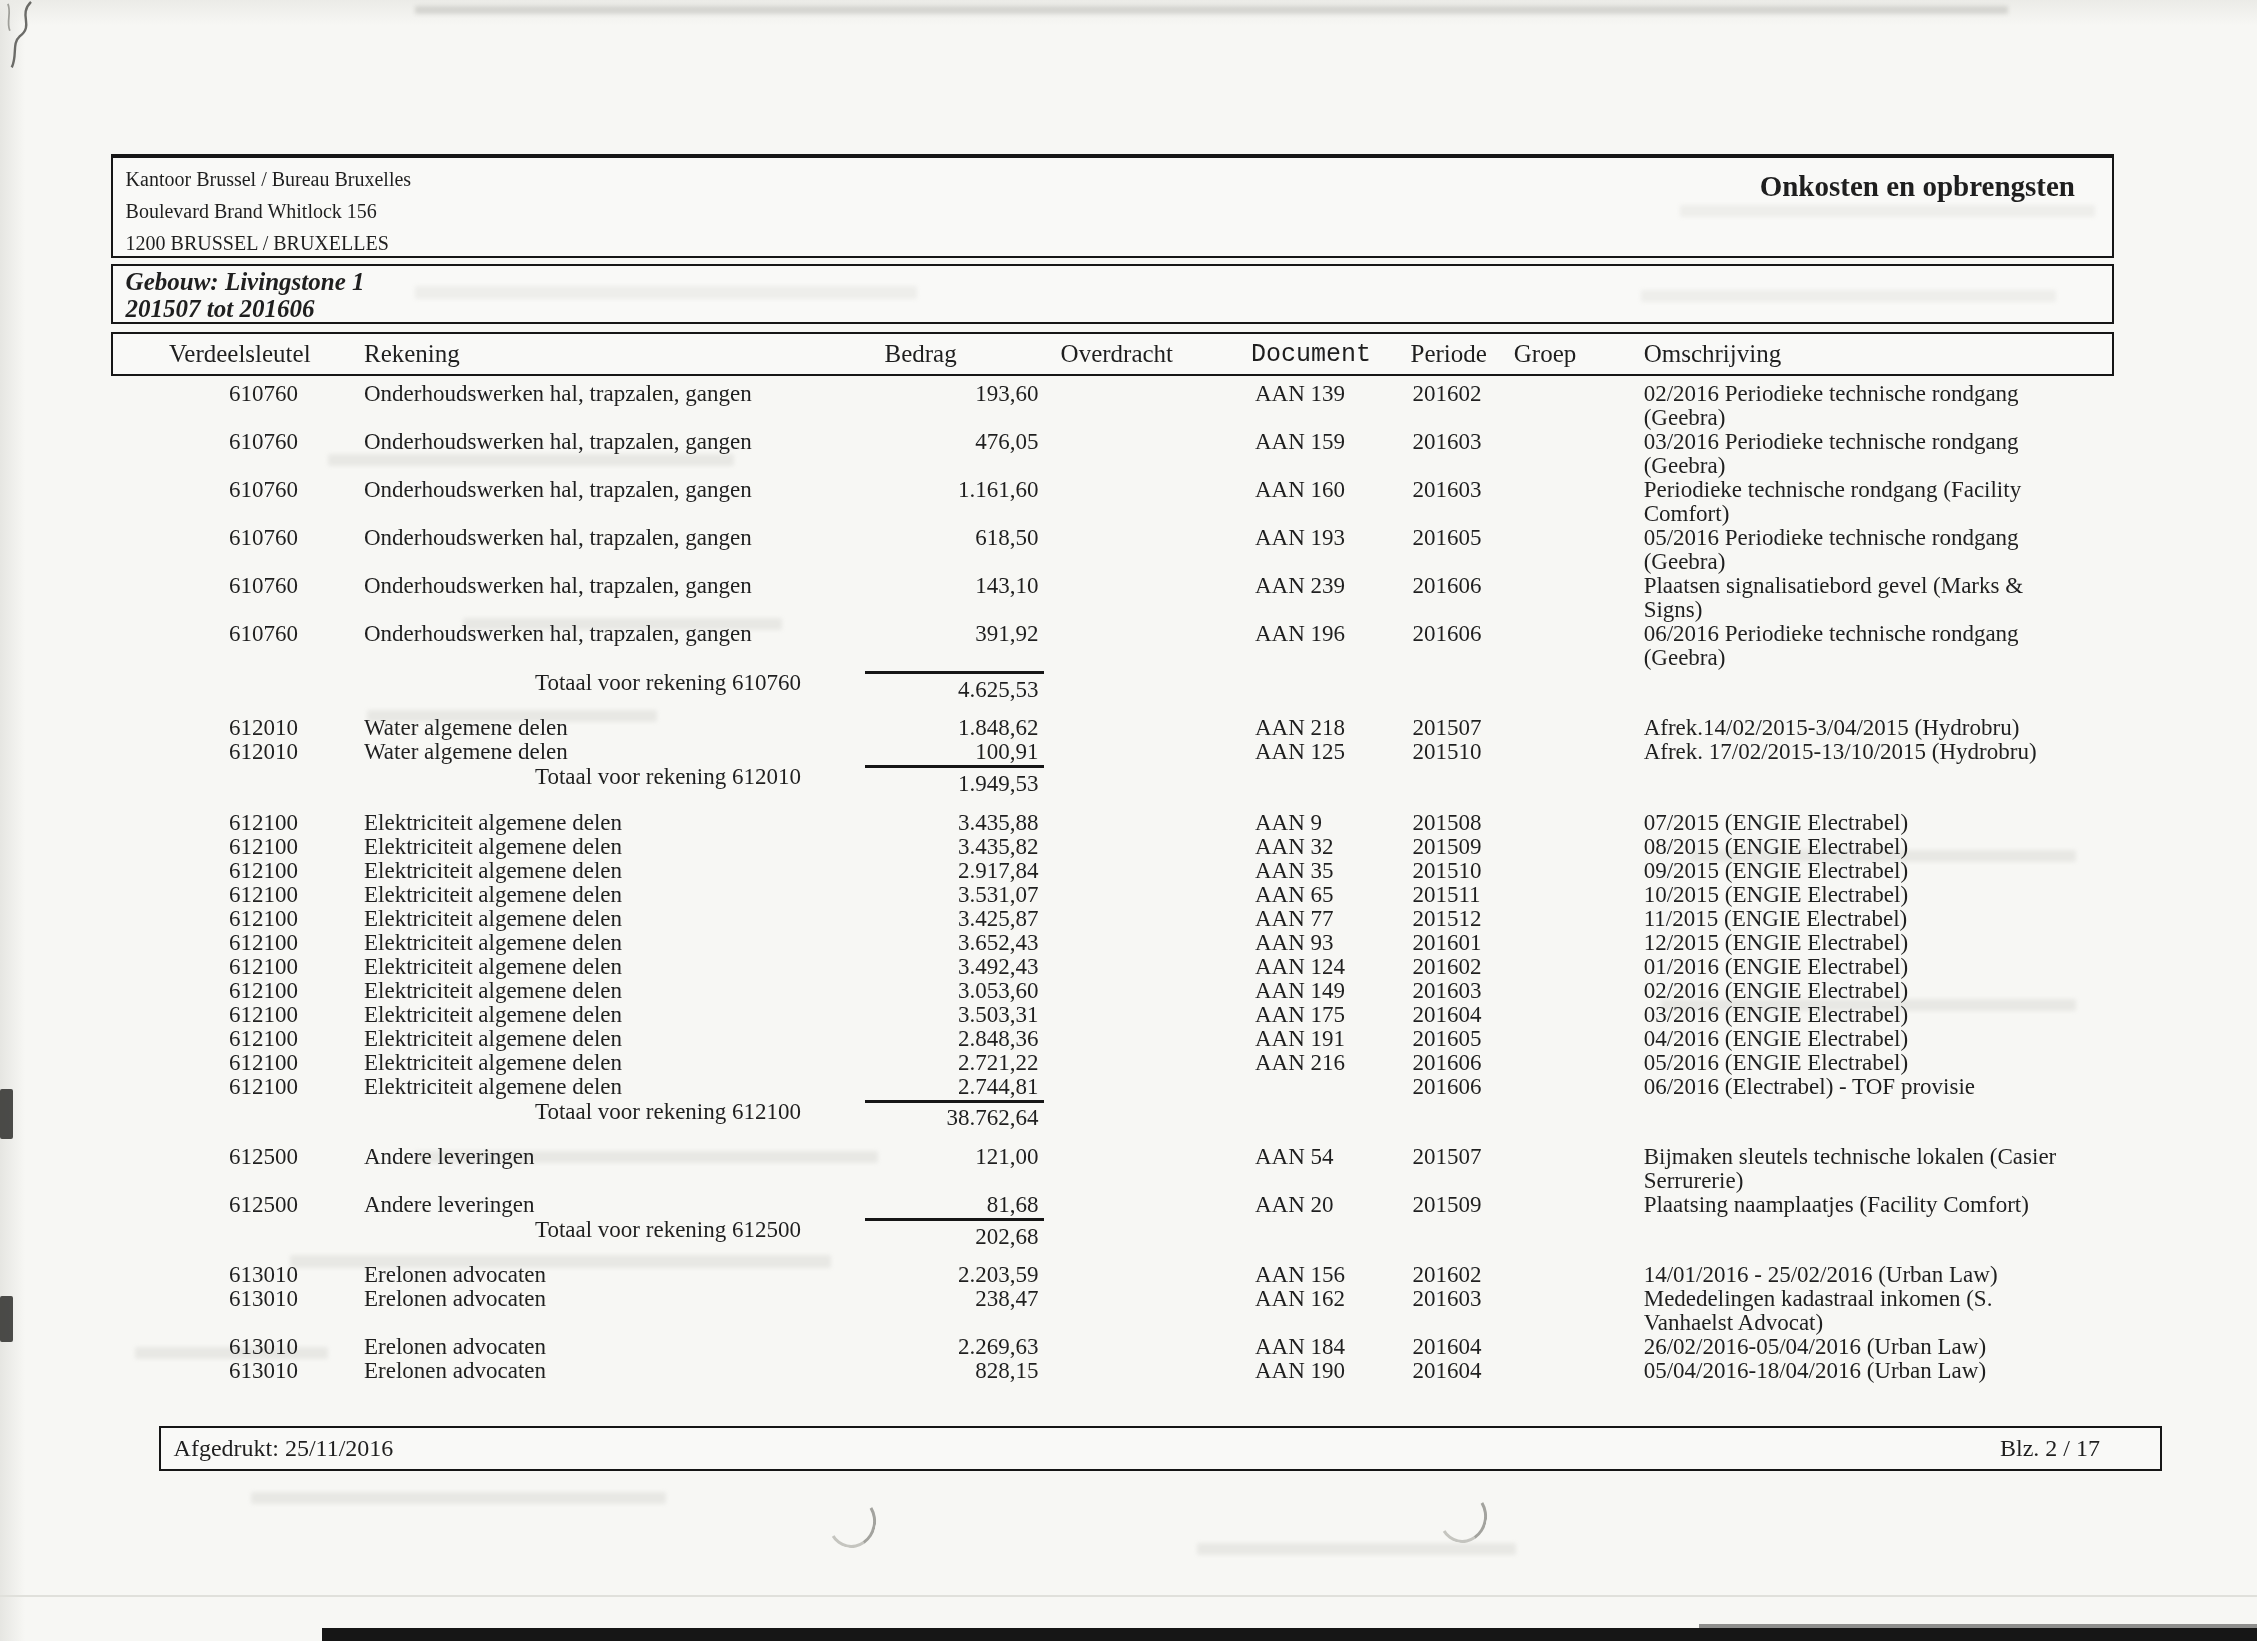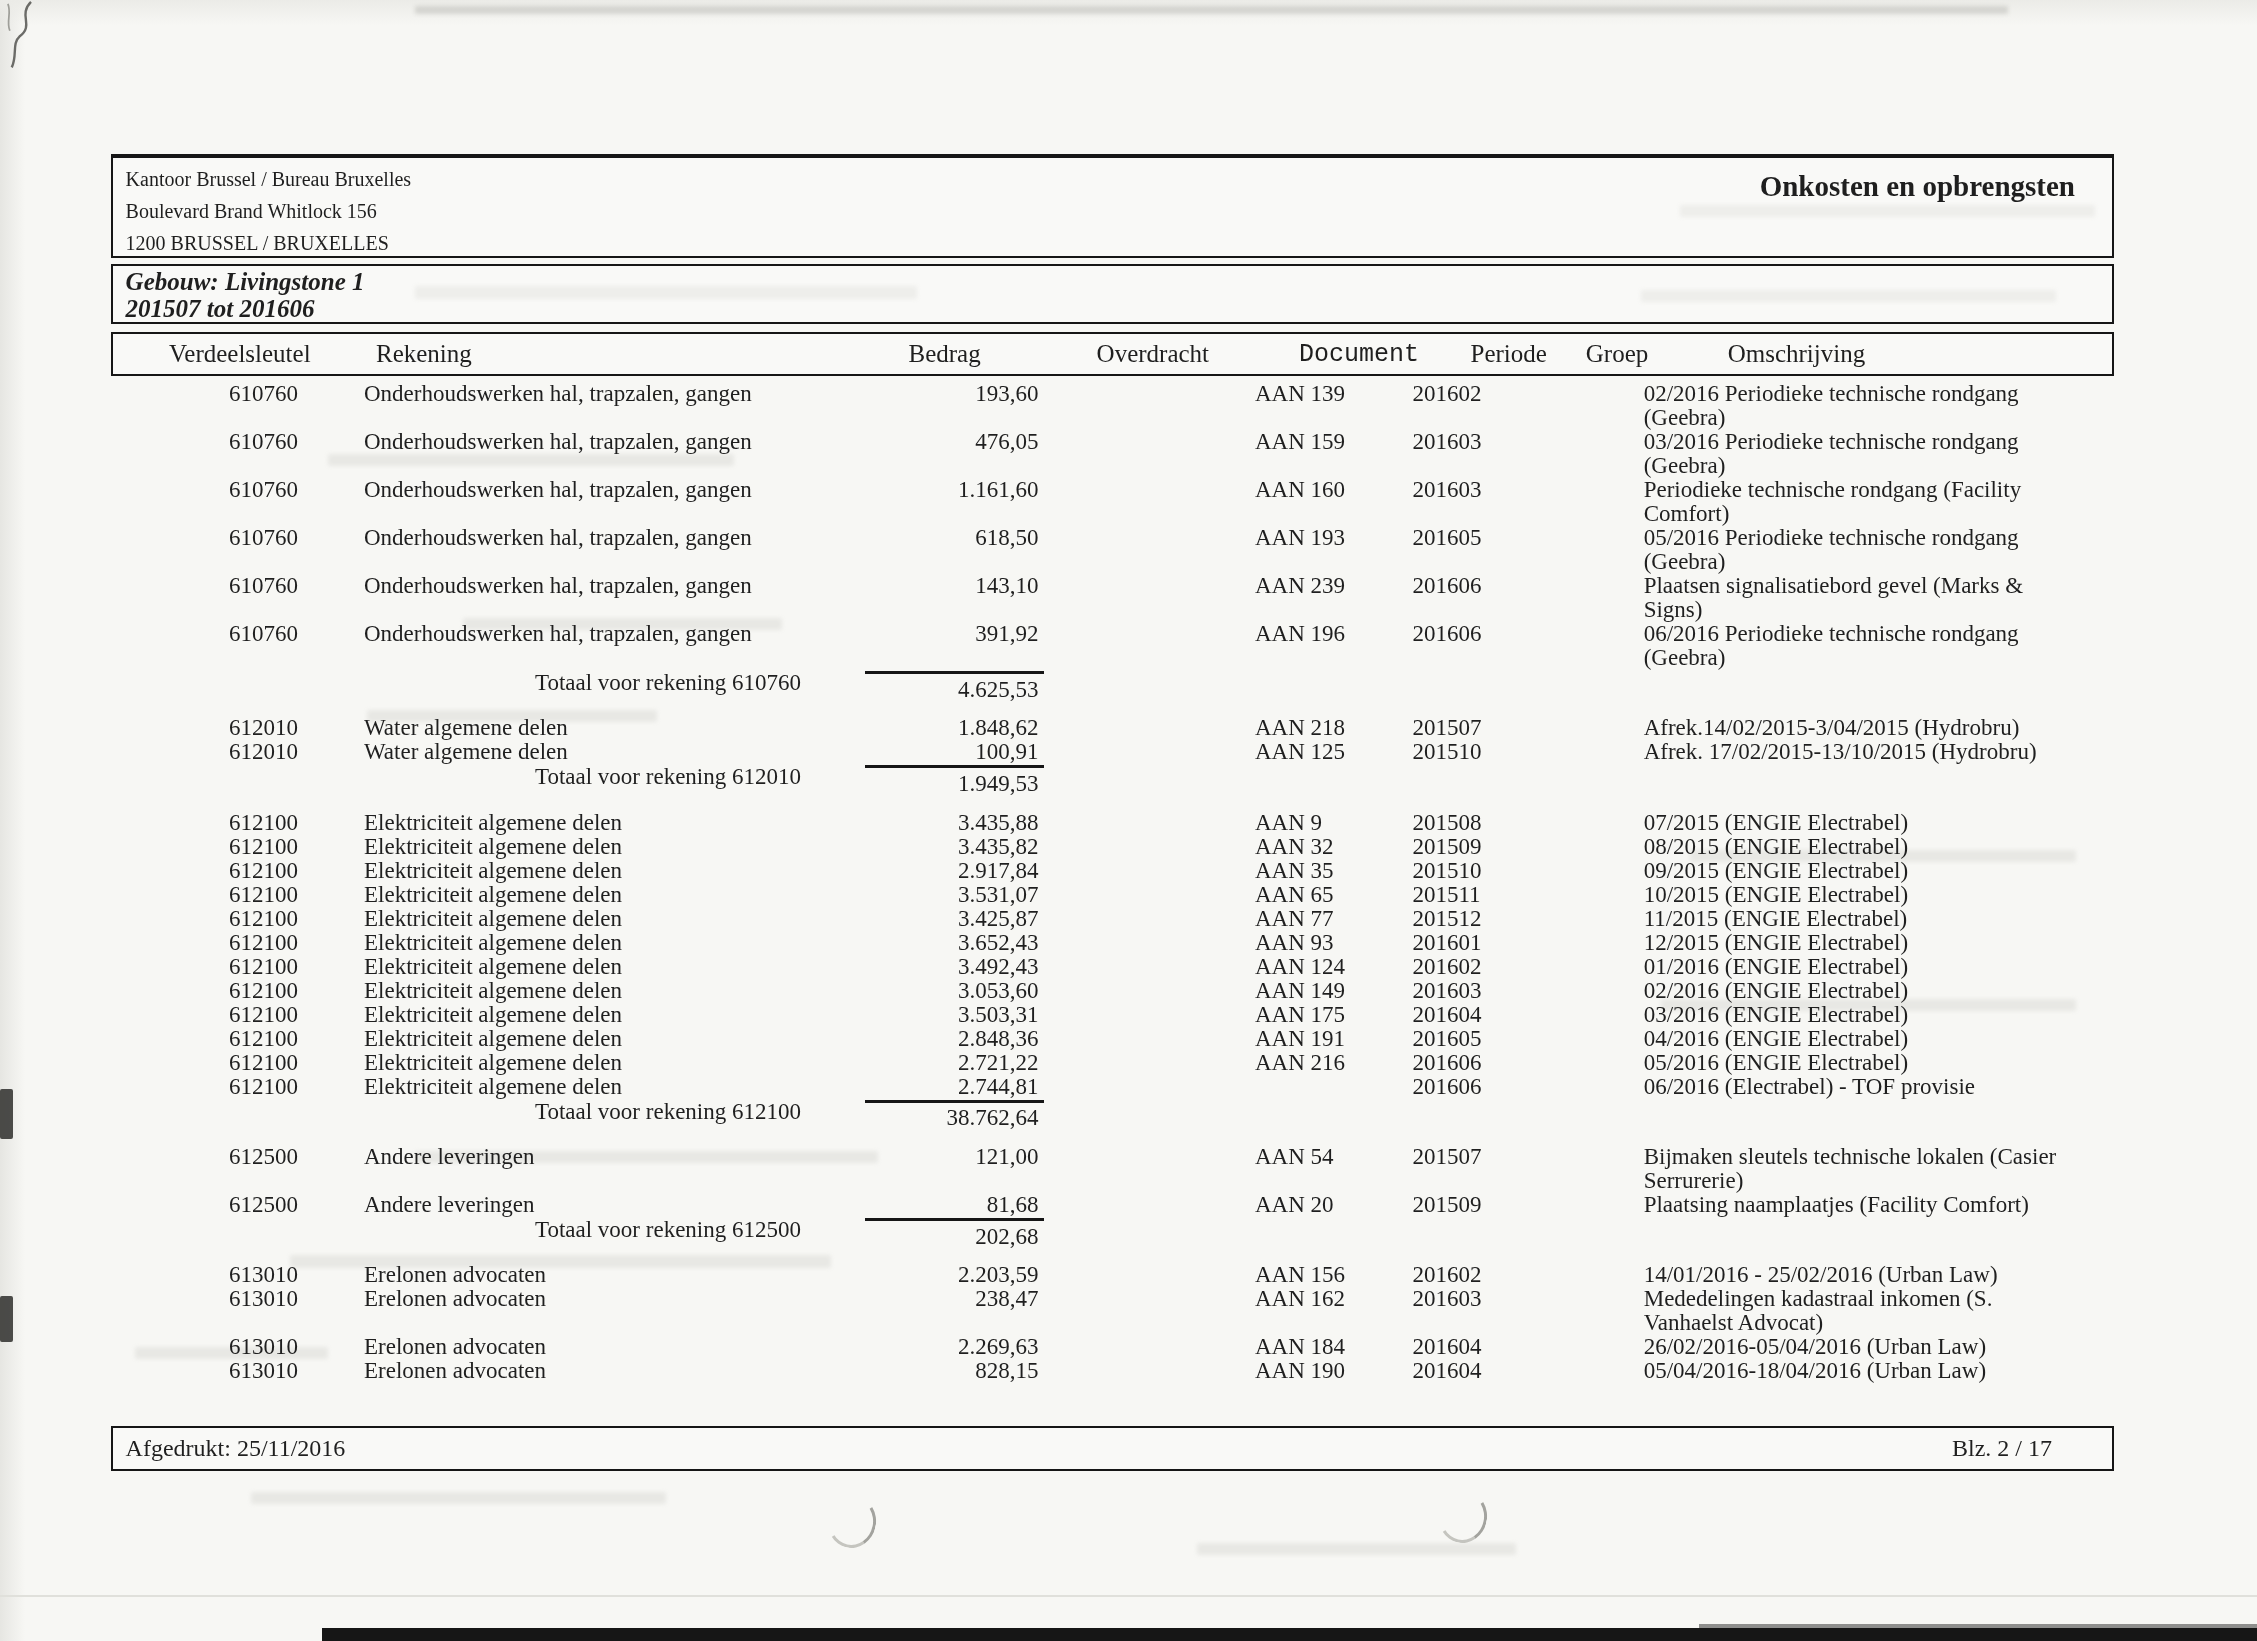--- a/index.html
+++ b/index.html
@@ -32,28 +32,28 @@
 
   
   .box { position:absolute; left:111px; width:2003px; box-sizing:border-box;
     border:2.9px solid #161616; background:rgba(255,255,255,.25); }
   .address-box { top:154px; height:104px; border-top-width:4.8px; padding:4.8px 0 0 12.6px; }
   .address-line { font-size:20px; line-height:32px;font-family:Liberation Serif, serif; }
   .report-title { position:absolute; top:11.6px; right:37px; font-size:29px; font-weight:bold; }
   .building-box { top:264px; height:60px; padding:1.9px 0 0 12.6px; }
   .building-line { font-size:25px; font-weight:bold; font-style:italic; line-height:27px; }
   .colhead-box { top:332px; height:44px; }
-  .footer-box { top:1426px; height:45px; }
+  .footer-box { top:1426px; height:45px;margin-left:48px; }
   .footer-inner { position:relative; height:100%; }
   .printed { position:absolute; left:12.6px; top:0; font-size:24px; line-height:40px; }
   .pageno { position:absolute; right:60px; top:0; font-size:24px; line-height:40px; }
 
   
   .grid { display:grid; grid-template-columns:208px 550px 179px 164px 183px 111px 126px 479px; }
-  .colhead-box .grid { height:100%; align-items:center;gap:12px; }
+  .colhead-box .grid { height:100%; align-items:center; }
   .hcell { font-size:25px; white-space:nowrap; }
   .h1{padding-left:56px;} .h2{padding-left:43px;} .h3{padding-left:13.5px;}
   .h4{padding-left:10.6px;} .h5{padding-left:37px;font-family:Liberation Mono, monospace;} .h6{padding-left:13.5px;}
   .h7{padding-left:5.8px;}  .h8{padding-left:9.7px;}
 
   .table-body { position:absolute; left:113px; top:382px; width:2000px; }
   .row { font-size:23px; line-height:24px; }
   .row > .c { box-sizing:border-box; }
   .c-key { text-align:right; padding-right:23px; white-space:nowrap; }
   .c-rek { padding-left:43px; }

